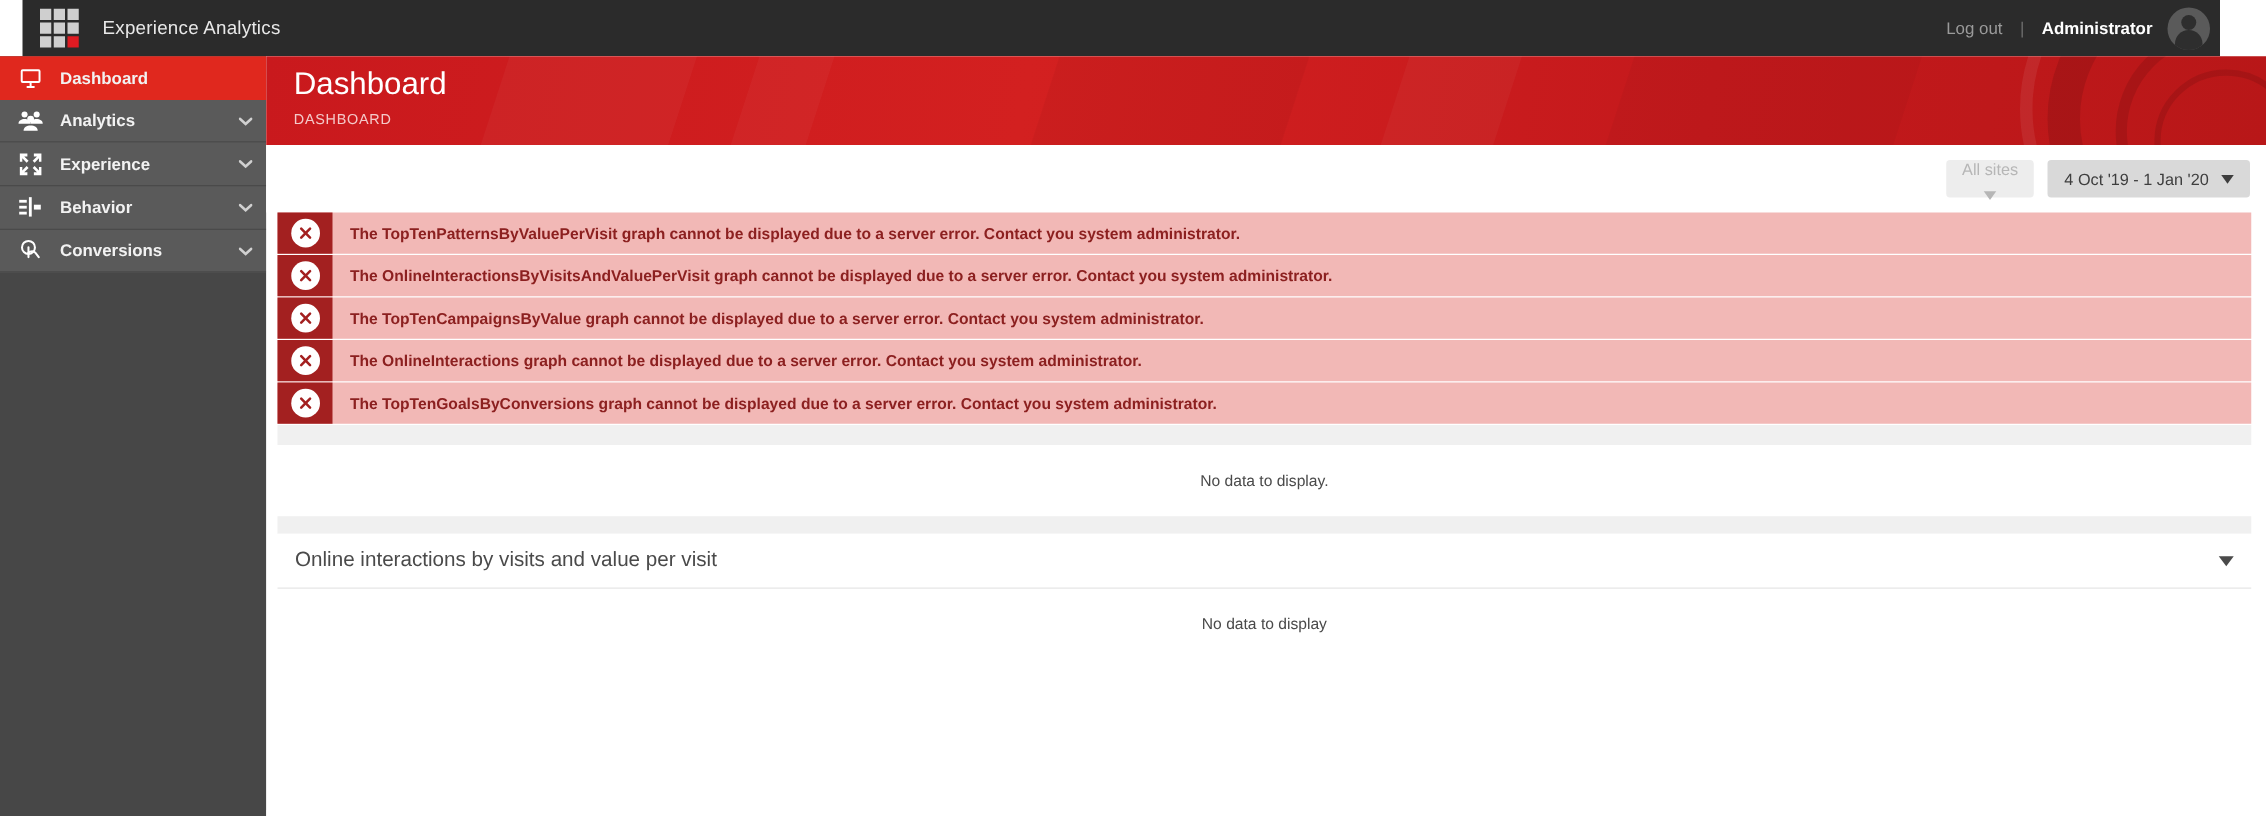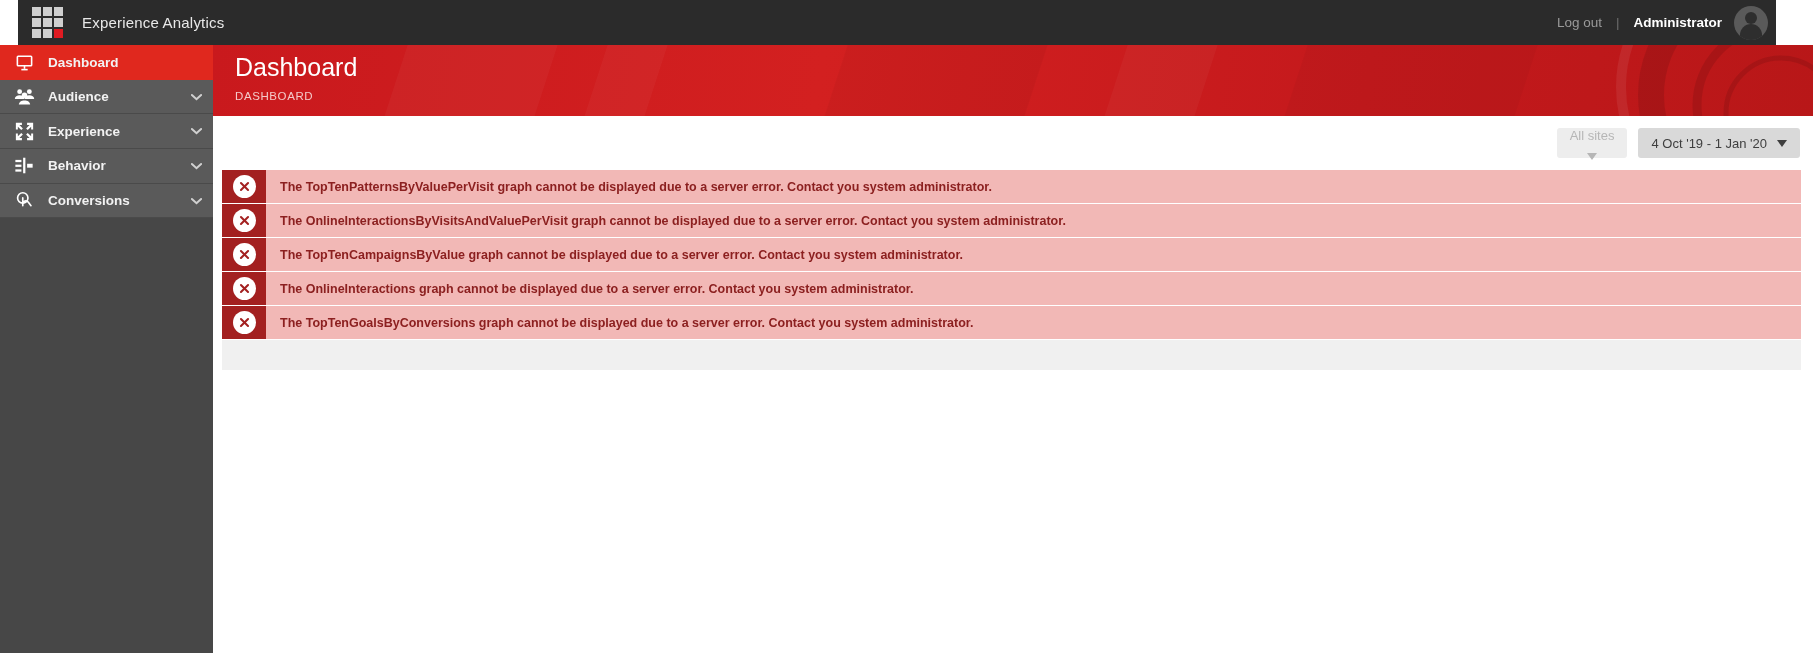--- a/index.html
+++ b/index.html
@@ -235,21 +235,21 @@
     <span class="nav-icon">
       <svg width="21" height="19" viewBox="0 0 26 22" fill="#ffffff">
         <circle cx="7" cy="5" r="3"></circle>
           <circle cx="19" cy="5" r="3"></circle>
           <circle cx="13" cy="9.5" r="3.4"></circle>
         <path d="M1 14c0-3 3-4.5 6-4.5S13 11 13 14z"></path>
         <path d="M13 14c0-3 3-4.5 6-4.5S25 11 25 14z"></path>
         <path d="M6 21c0-3.4 3.2-5.2 7-5.2s7 1.8 7 5.2z"></path>
       </svg>
     </span>
-    <span class="nav-label">Audience</span>
+    <span class="nav-label">Analytics</span>
     <span class="nav-chev">
       <svg width="11" height="8" viewBox="0 0 12 8" fill="none" stroke="#d0d0d0" stroke-width="2.2" stroke-linecap="round">
         <polyline points="1,1.8 6,6.4 11,1.8"></polyline>
       </svg>
     </span>
   </div>
 
   <div class="nav-item">
     <span class="nav-icon">
       <svg width="19" height="19" viewBox="0 0 22 22" fill="#ffffff">
@@ -400,18 +400,30 @@
         </span>
       </div>
       <div class="err-text">The TopTenGoalsByConversions graph cannot be displayed due to a server error. Contact you system administrator.</div>
     </div>
 
   </div>
 
   <div class="panel-gap"></div>
 
   <div class="panel">
+    <div class="panel-body body-1">
+      <span>No data to display.</span>
+    </div>
   </div>
 
   <div class="panel-sep"></div>
 
+  <div class="panel">
+    <div class="panel-head">
+      <span class="panel-title">Online interactions by visits and value per visit</span>
+      <span class="panel-chev"></span>
+    </div>
+    <div class="panel-body body-2">
+      <span>No data to display</span>
+    </div>
+  </div>
 
 </div>
 
 </body></html>

